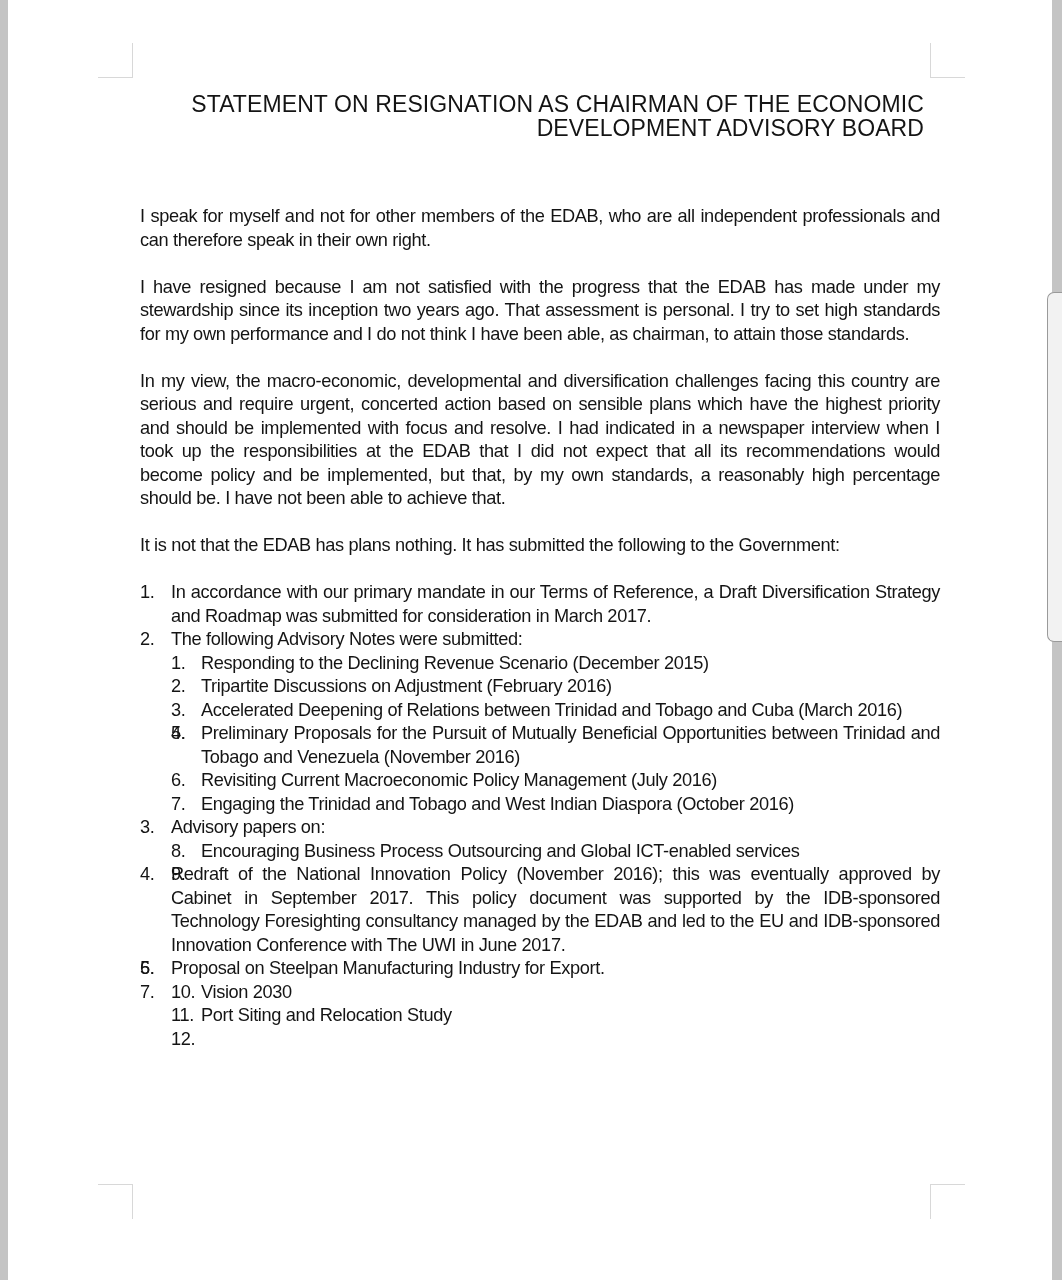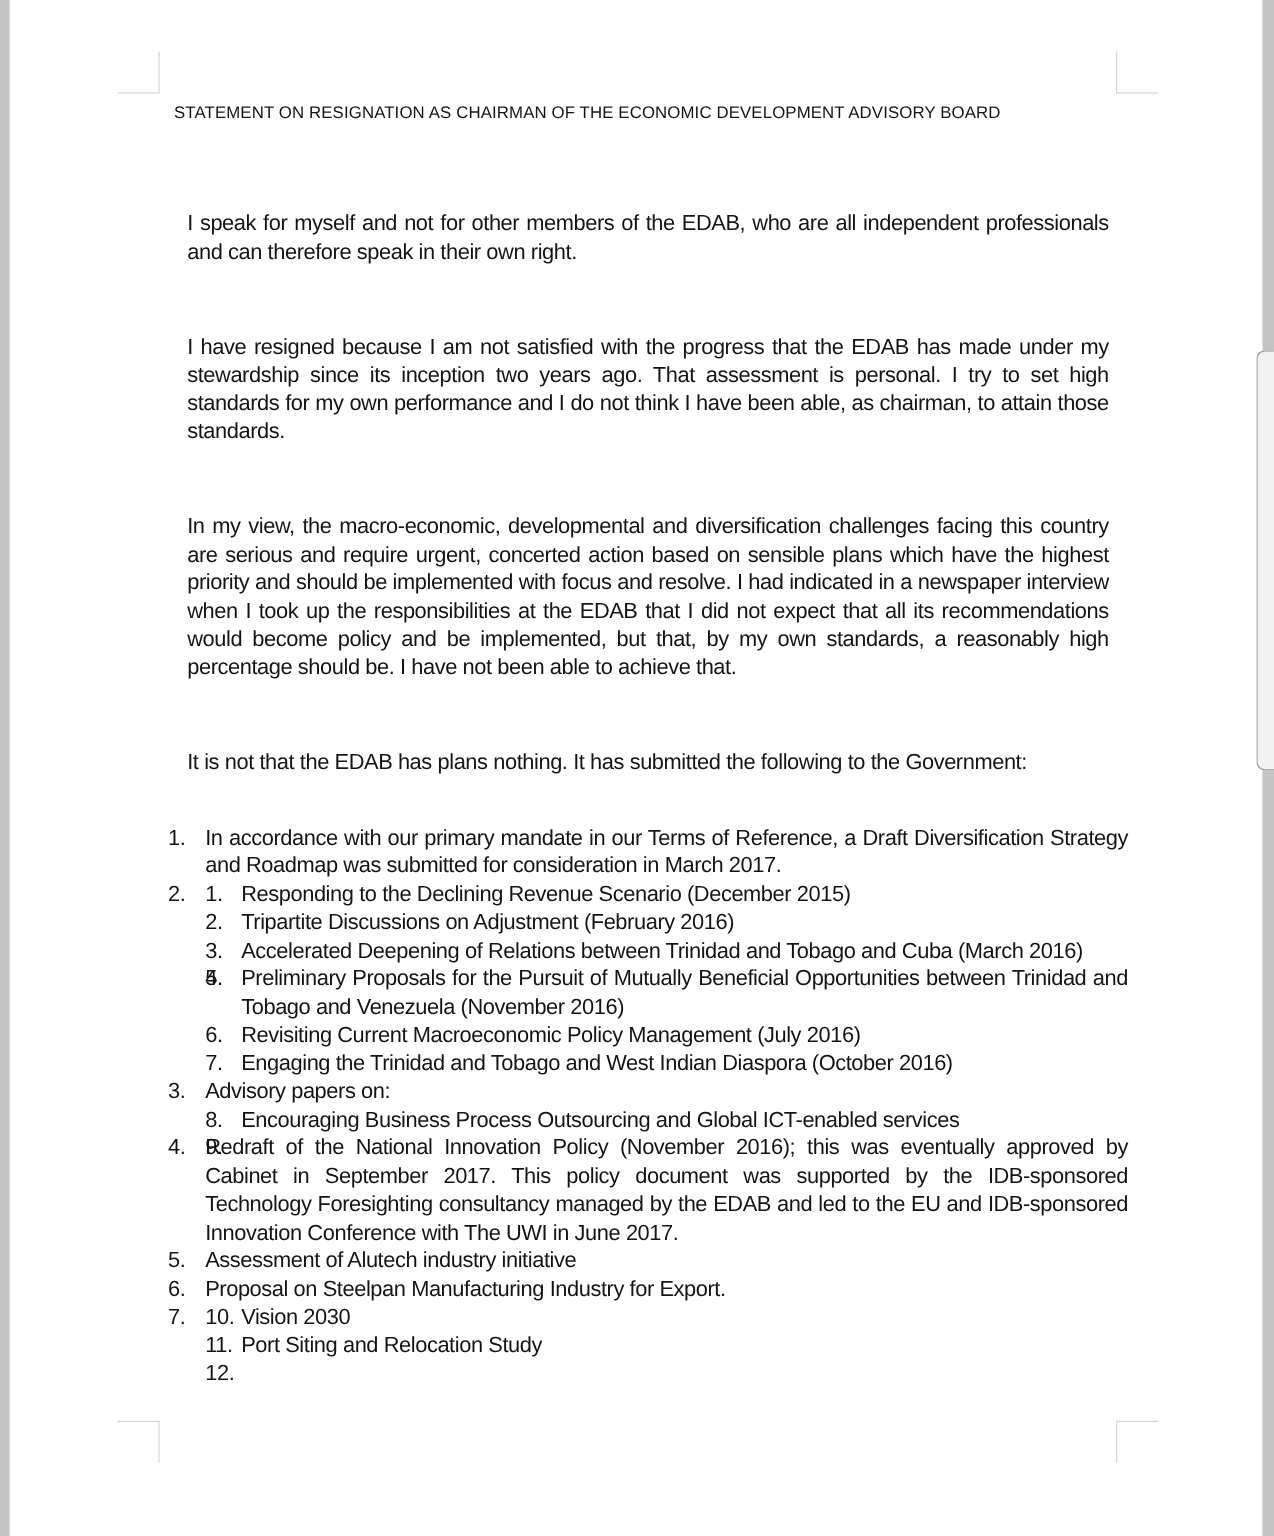--- a/index.html
+++ b/index.html
@@ -22,22 +22,22 @@
     position: absolute; left: 1047px; top: 292px; width: 15px; height: 350px;
     background: #f2f2f2; border: 1px solid #9a9a9a; border-right: none;
     border-radius: 7px 0 0 7px; box-sizing: border-box;
   }
 
   .content {
     position: absolute; left: 132px; top: 76px; width: 800px;
     color: #141414; font-size: 18.2px; line-height: 23.5px;
     letter-spacing: -0.35px;
   }
-  .title { margin: 5px; font-weight: normal; font-size: 14px; line-height: 24px; letter-spacing: 0.1px; }
-  p { margin: 16px; text-align: justify; }
+  .title { margin: 16px; font-weight: normal; font-size: 23px; line-height: 24px; letter-spacing: 0.1px; text-align: right; }
+  p { margin: 0; text-align: justify; }
   .gap-title { height: 49px; }
   .gap { height: 23.5px; }
 
   ol { list-style: none; margin: 0; padding: 0; }
   li { position: relative; padding-left: 31px; text-align: justify; }
   .num { position: absolute; left: 0; top: 0; }
   .sub li { padding-left: 30px; }
   .sub .num { left: 0; }
   .sub { margin-left: 0; }
 </style>
@@ -63,20 +63,21 @@
     <p>It is not that the EDAB has plans nothing.  It has submitted the following to the Government:</p>
     <div class="gap"></div>
 
     <ol>
       <li>
         <span class="num">1.</span>
         <span>In accordance with our primary mandate in our Terms of Reference, a Draft Diversification Strategy and Roadmap was submitted for consideration in March 2017.</span>
       </li>
       <li>
         <span class="num">2.</span>
+        <span>The following Advisory Notes were submitted:</span>
         <ol class="sub">
           <li><span class="num">1.</span><span>Responding to the Declining Revenue Scenario (December 2015)</span></li>
           <li><span class="num">2.</span><span>Tripartite Discussions on Adjustment (February 2016)</span></li>
           <li><span class="num">3.</span><span>Accelerated Deepening of Relations between Trinidad and Tobago and Cuba (March 2016)</span></li>
           <li><span class="num">4.</span></li>
           <li><span class="num">5.</span><span>Preliminary Proposals for the Pursuit of Mutually Beneficial Opportunities between Trinidad and Tobago and Venezuela (November 2016)</span></li>
           <li><span class="num">6.</span><span>Revisiting Current Macroeconomic Policy Management (July 2016)</span></li>
           <li><span class="num">7.</span><span>Engaging the Trinidad and Tobago and West Indian Diaspora (October 2016)</span></li>
         </ol>
       </li>
@@ -87,21 +88,20 @@
           <li><span class="num">8.</span><span>Encouraging Business Process Outsourcing and Global ICT-enabled services</span></li>
           <li><span class="num">9.</span></li>
         </ol>
       </li>
       <li>
         <span class="num">4.</span>
         <span>Redraft of the National Innovation Policy (November 2016); this was eventually approved by Cabinet in September 2017.  This policy document was supported by the IDB-sponsored Technology Foresighting consultancy managed by the EDAB and led to the EU and IDB-sponsored Innovation Conference with The UWI in June 2017.</span>
       </li>
       <li>
         <span class="num">5.</span>
-        <span>Assessment of Alutech industry initiative</span>
       </li>
       <li>
         <span class="num">6.</span>
         <span>Proposal on Steelpan Manufacturing Industry for Export.</span>
       </li>
       <li>
         <span class="num">7.</span>
         <ol class="sub">
           <li><span class="num">10.</span><span>Vision 2030</span></li>
           <li><span class="num">11.</span><span>Port Siting and Relocation Study</span></li>

